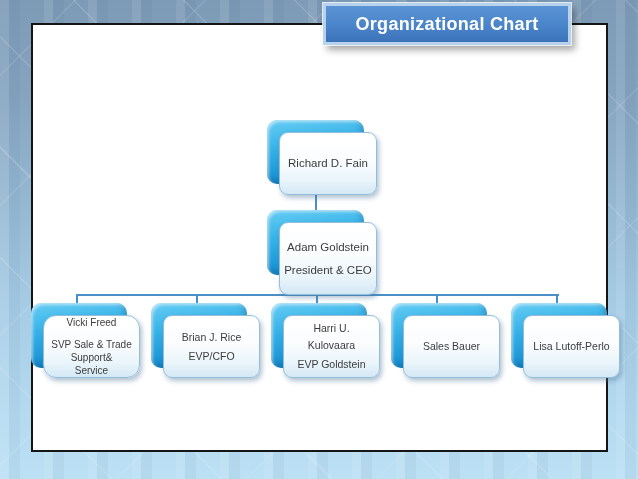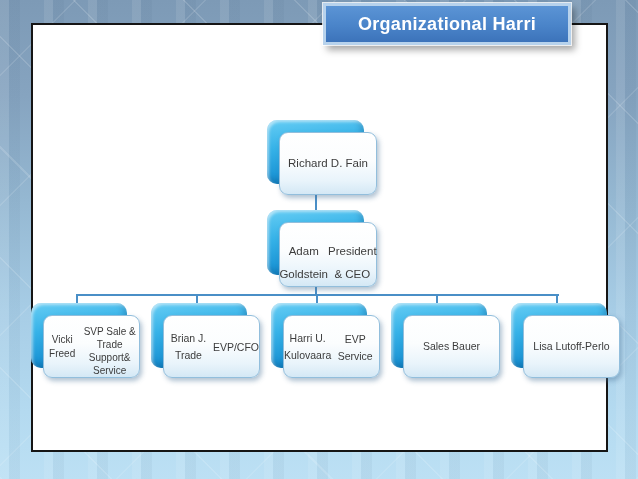--- a/index.html
+++ b/index.html
@@ -43,54 +43,54 @@
   .node-back{
     position:absolute;left:0;top:0;border-radius:10px;
     background:linear-gradient(172deg,#66cdf4 0%,#36b2e8 38%,#1d97d7 72%,#0d7fc0 100%);
     box-shadow:inset -3px -4px 6px rgba(0,60,110,0.28), inset 2px 2px 3px rgba(255,255,255,0.55);
   }
   .node-front{
     position:absolute;border-radius:9px;box-sizing:border-box;
     border:1.5px solid #92bedc;
     background:linear-gradient(180deg,#ffffff 0%,#fbfdfe 45%,#e9f4fb 78%,#d4e8f5 100%);
     box-shadow:2px 3px 5px rgba(80,120,155,0.45);
-    display:flex;align-items:center;justify-content:center;
+    display:flex;flex-direction:column;align-items:center;justify-content:center;
     text-align:center;color:#3c3c3c;
   }
   
   .u-top .node-back{width:97px;height:64px;}
   .u-top .node-front{left:12px;top:12px;width:98px;height:63px;font-size:11.5px;line-height:2.0;}
   .u-root{left:267px;top:120px;}
   .u-l2{left:267px;top:210px;}
   .u-l2 .node-back{height:65px;}
-  .u-l2 .node-front{height:65px;align-items:flex-end;}
+  .u-l2 .node-front{height:73px;}
   
   .u-c .node-back{width:96px;height:65px;}
   .u-c .node-front{left:12px;top:12px;width:97px;height:63px;font-size:10.5px;line-height:1.6;}
   .u-c .role{margin-top:2px;}
   .u-c0{left:31px;top:303px;}
   .u-c1{left:151px;top:303px;}
   .u-c2{left:271px;top:303px;}
   .u-c3{left:391px;top:303px;}
   .u-c4{left:511px;top:303px;}
-  .u-c0 .node-front{font-size:10px;line-height:1.32;}
+  .u-c0 .node-front{font-size:10px;line-height:1.32;border-radius:13px;}
   .u-c0 .role{margin-top:9px;}
   .name,.role{white-space:pre-line;}
 </style>
 </head>
 <body>
 
 <div class="stage">
   <div class="bg-stripes"></div>
   <div class="bg-lattice"></div>
 
   <div class="slide"></div>
 
   <div class="title-box">
-    <span>Organizational Harri</span>
+    <span>Organizational Chart</span>
   </div>
 
   <div class="line vline" style="left:315px;top:194px;height:19px;"></div>
   <div class="line vline" style="left:315px;top:287px;height:8px;"></div>
   <div class="line hline" style="left:77px;top:294px;width:482px;"></div>
   <div class="line vline" style="left:76px;top:294px;height:10px;"></div>
   <div class="line vline" style="left:196px;top:294px;height:10px;"></div>
   <div class="line vline" style="left:316px;top:294px;height:10px;"></div>
   <div class="line vline" style="left:436px;top:294px;height:10px;"></div>
   <div class="line vline" style="left:556px;top:294px;height:10px;"></div>
@@ -116,31 +116,31 @@
       <div class="name">Vicki Freed</div>
       <div class="role">SVP Sale &amp; Trade
 Support&amp;
 Service</div>
     </div>
   </div>
 
   <div class="unit u-c u-c1">
     <div class="node-back"></div>
     <div class="node-front">
-      <div class="name">Brian J. Trade</div>
+      <div class="name">Brian J. Rice</div>
       <div class="role">EVP/CFO</div>
     </div>
   </div>
 
   <div class="unit u-c u-c2">
     <div class="node-back"></div>
     <div class="node-front">
       <div class="name">Harri U.
 Kulovaara</div>
-      <div class="role">EVP Service</div>
+      <div class="role">EVP Goldstein</div>
     </div>
   </div>
 
   <div class="unit u-c u-c3">
     <div class="node-back"></div>
     <div class="node-front">
       <div class="name">Sales Bauer</div>
     </div>
   </div>
 

